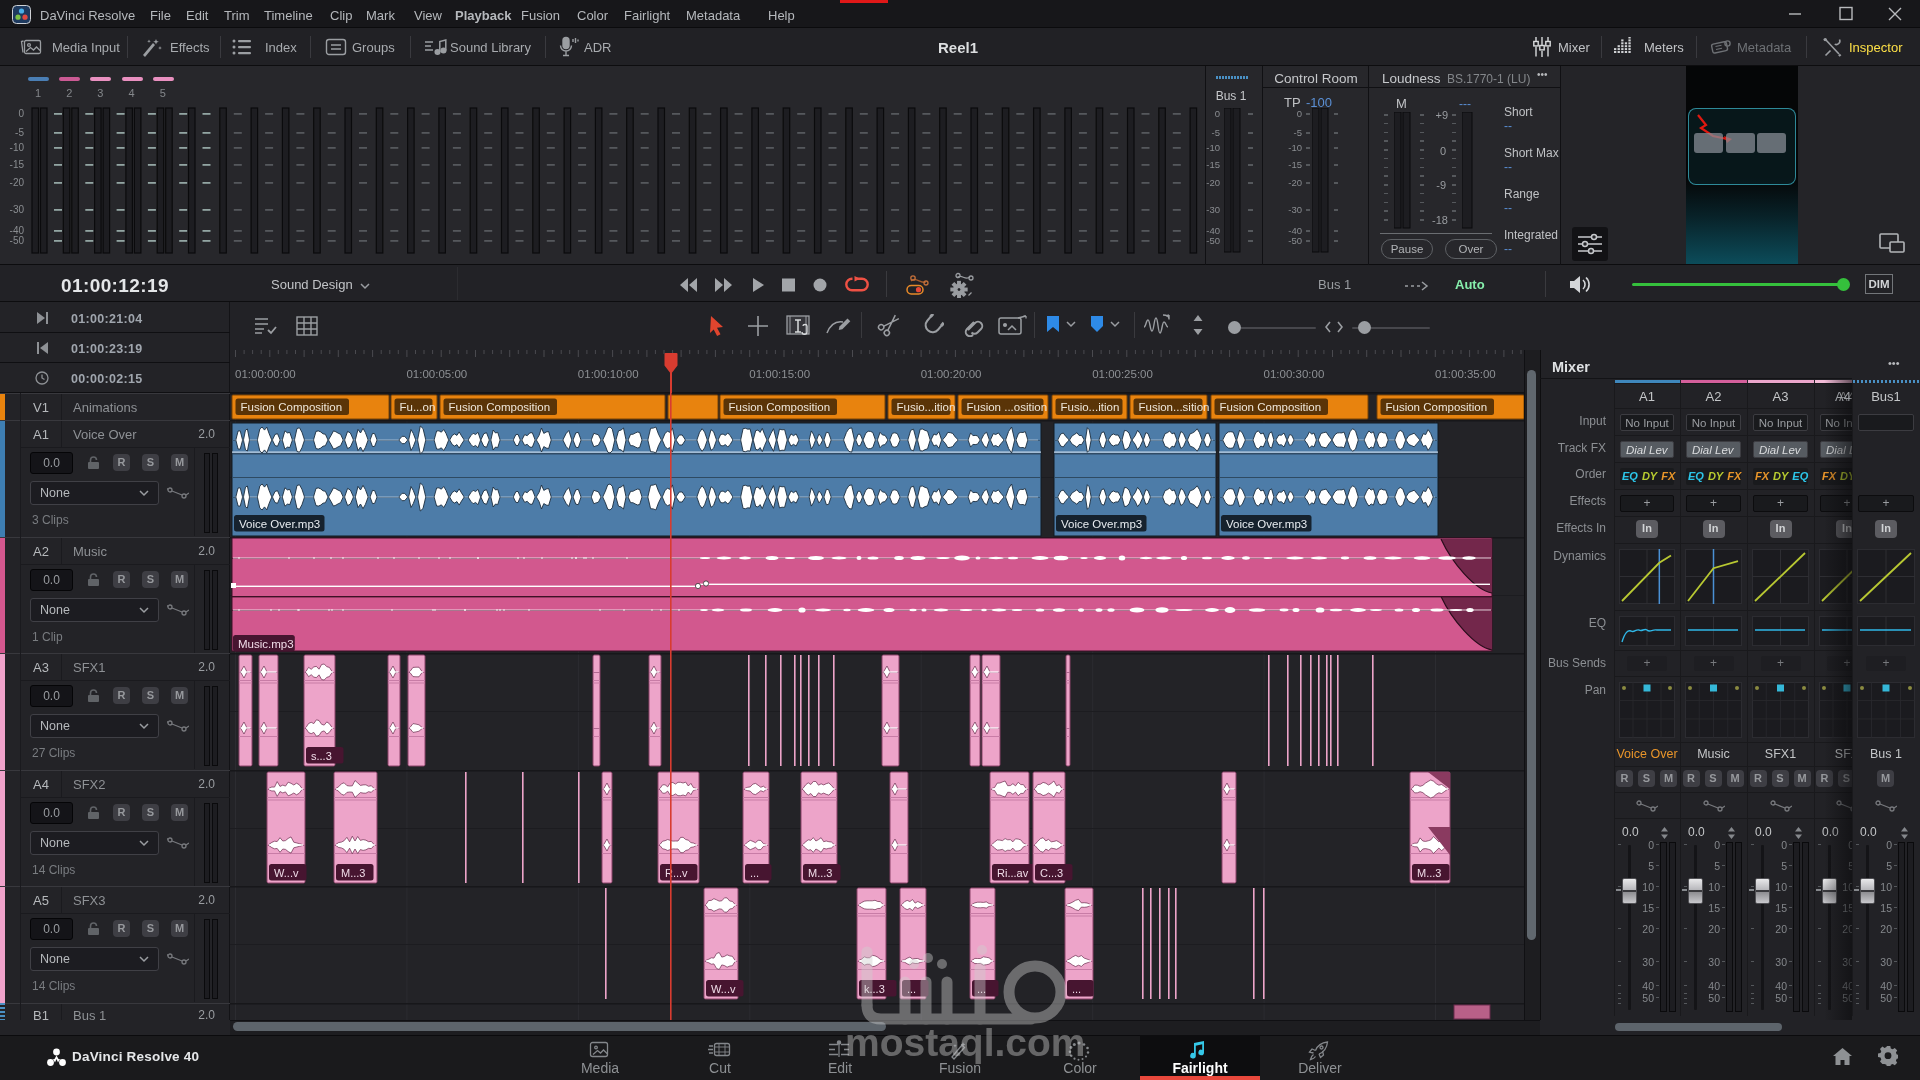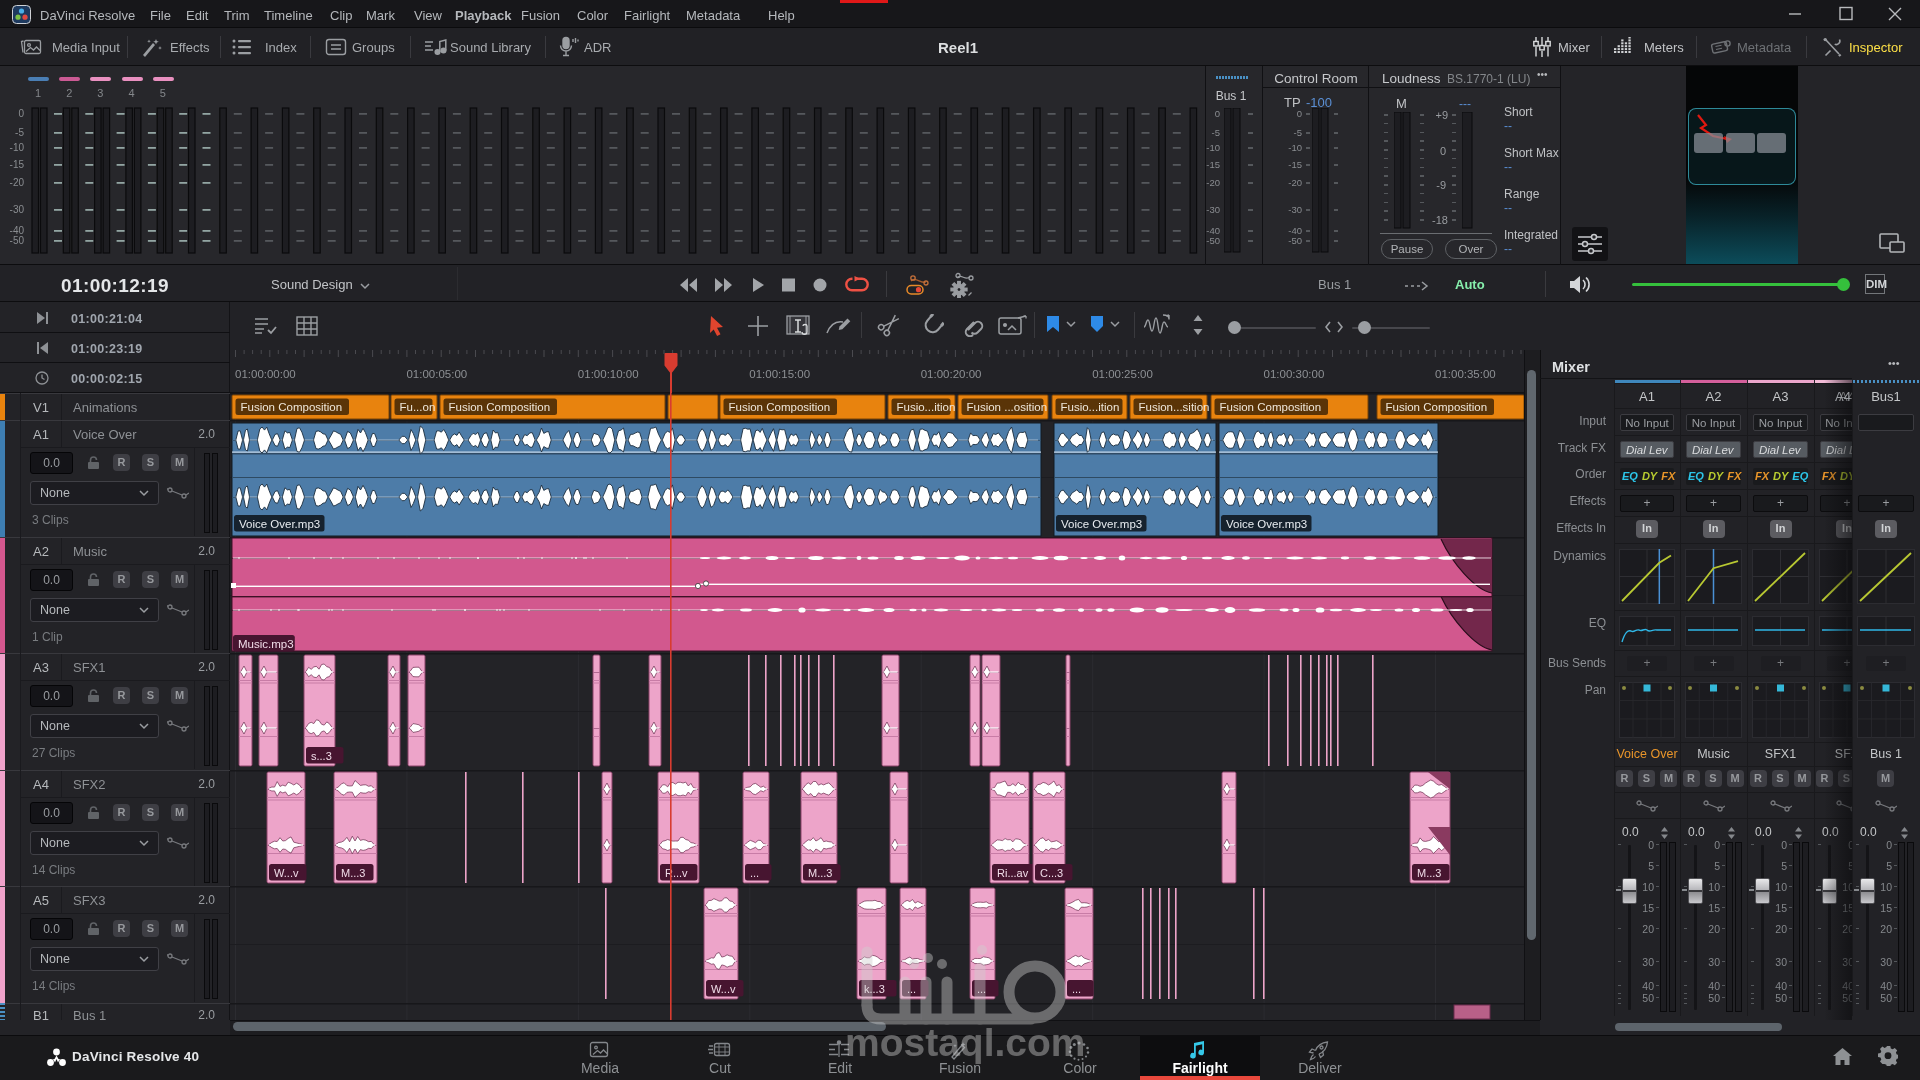--- a/index.html
+++ b/index.html
@@ -451,21 +451,21 @@
       <path d="M17 1l5 4-5 4" fill="none"></path>
     </svg>
     <div class="txt" style="left:1455px;top:277px;font-size:13px;color:#86efac;font-weight:700;">Auto</div>
     <div class="abs" style="left:1545px;top:271px;width:1px;height:26px;background:#3a3a3e"></div>
     <svg class="abs" style="left:1568px;top:275px" width="24" height="19" viewBox="0 0 24 19" fill="#d4d6d9">
       <path d="M2 6h4l6-5v17l-6-5H2z"></path>
       <path d="M15 5a6 6 0 0 1 0 9M18 2.5a9.5 9.5 0 0 1 0 14" stroke="#d4d6d9" stroke-width="1.6" fill="none"></path>
     </svg>
     <div class="abs" style="left:1632px;top:283px;width:212px;height:3px;background:#35c03c;border-radius:2px"></div>
     <div class="abs" style="left:1837px;top:278px;width:13px;height:13px;background:#35c03c;border-radius:50%"></div>
-    <div class="txt" style="left:1865px;top:274px;width:20px;height:20px;border:1px solid #73767a;border-radius:0;color:#d2d4d7;font-size:11.5px;font-weight:600;text-align:center;line-height:19px">DIM</div>
+    <div class="txt" style="left:1865px;top:274px;width:28px;height:20px;border:1px solid #73767a;border-radius:0;color:#d2d4d7;font-size:11.5px;font-weight:600;text-align:center;line-height:19px">DIM</div>
     <div class="abs" style="left:0px;top:302px;width:1920px;height:48px;background:#222226"></div>
     <div class="abs" style="left:230px;top:302px;width:1310px;height:48px;background:#222226"></div>
     <svg class="abs" style="left:253px;top:316px" width="28" height="20" viewBox="0 0 28 20" fill="none" stroke="#9b9ea2" stroke-width="1.5">
       <path d="M2 3h13M2 8h13M2 13h9"></path>
       <path d="M15 14l3 3 5-6" stroke-width="1.8"></path>
       <path d="M2 17h7"></path>
     </svg>
     <svg class="abs" style="left:296px;top:316px" width="22" height="20" viewBox="0 0 22 20" fill="none" stroke="#9b9ea2" stroke-width="1.4">
       <rect x="1" y="1" width="20" height="18"></rect>
       <path d="M8 1v18M15 1v18M1 7h20M1 13h20"></path>

